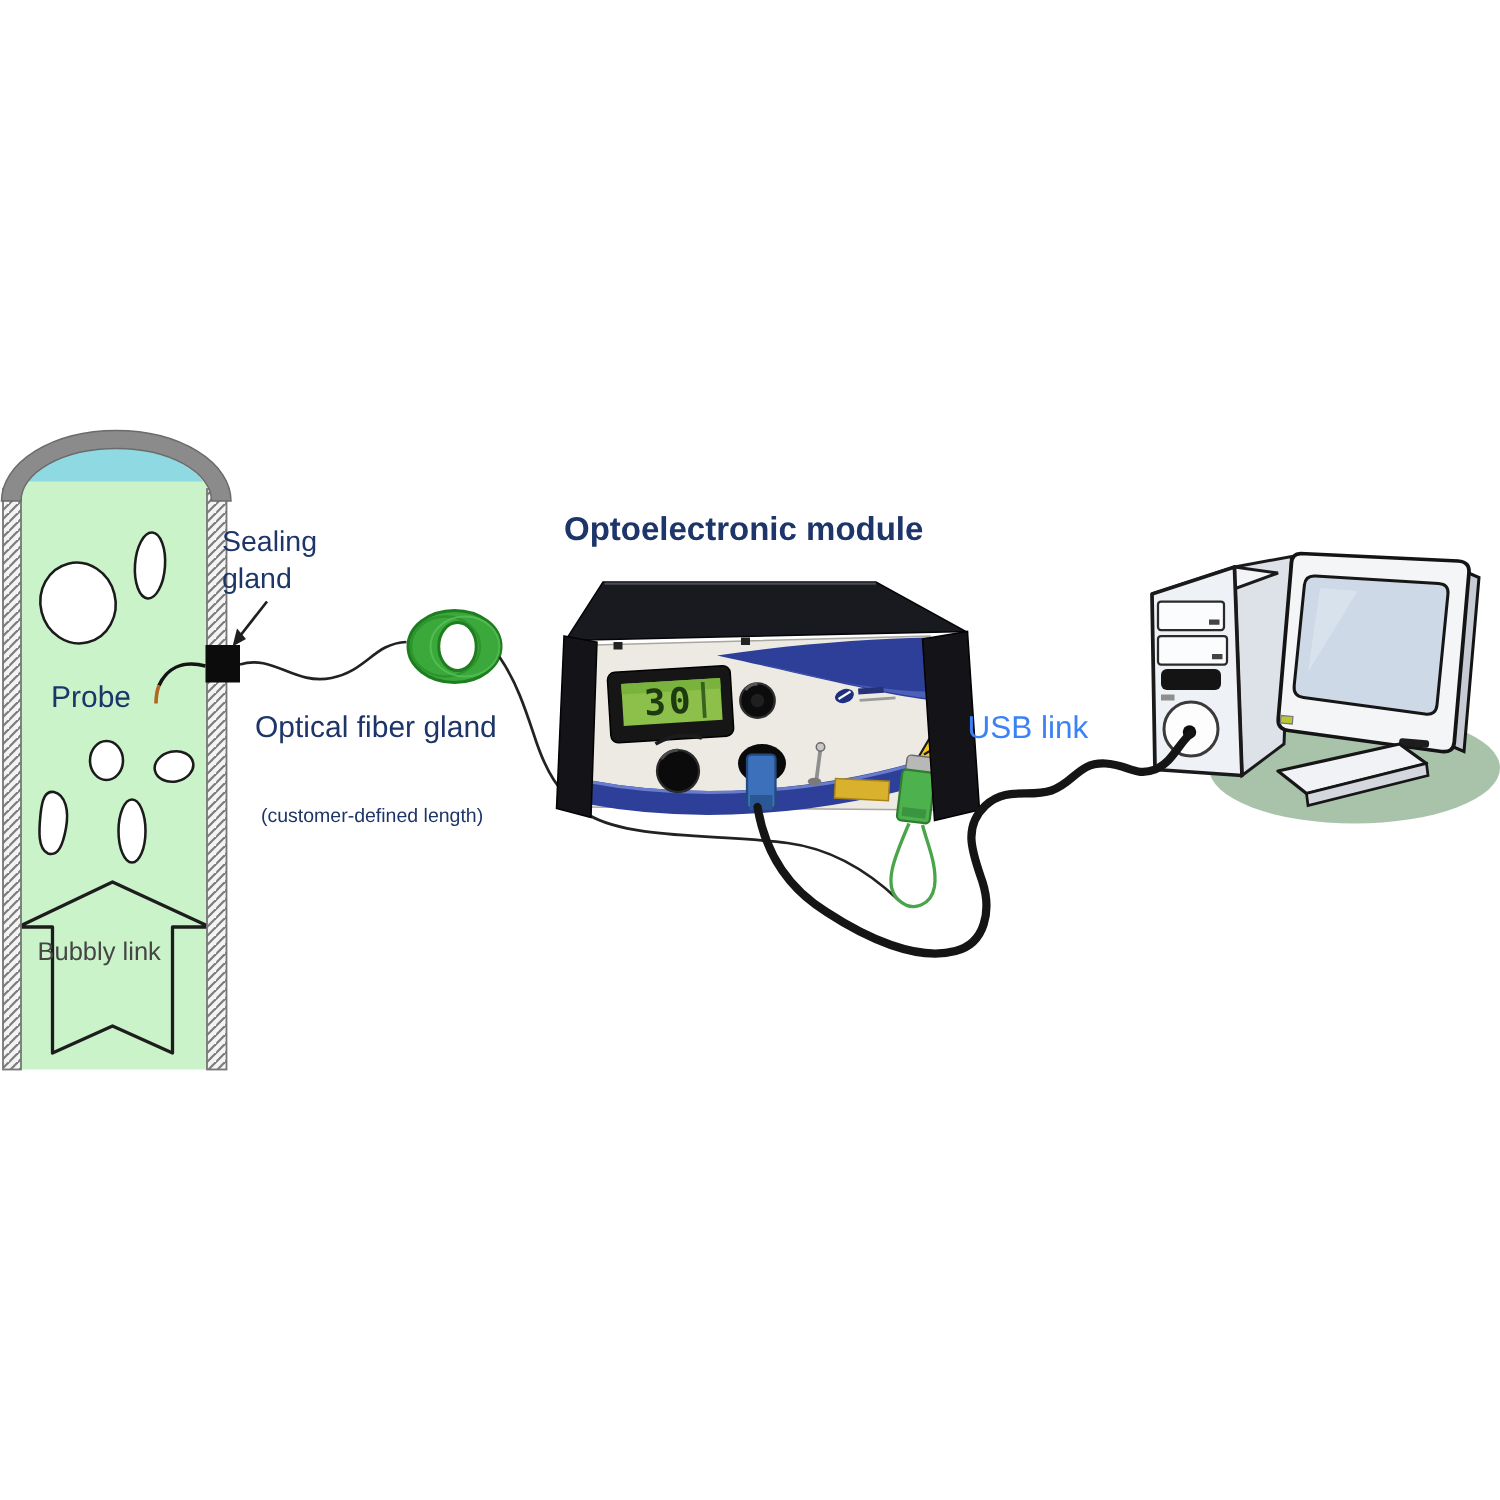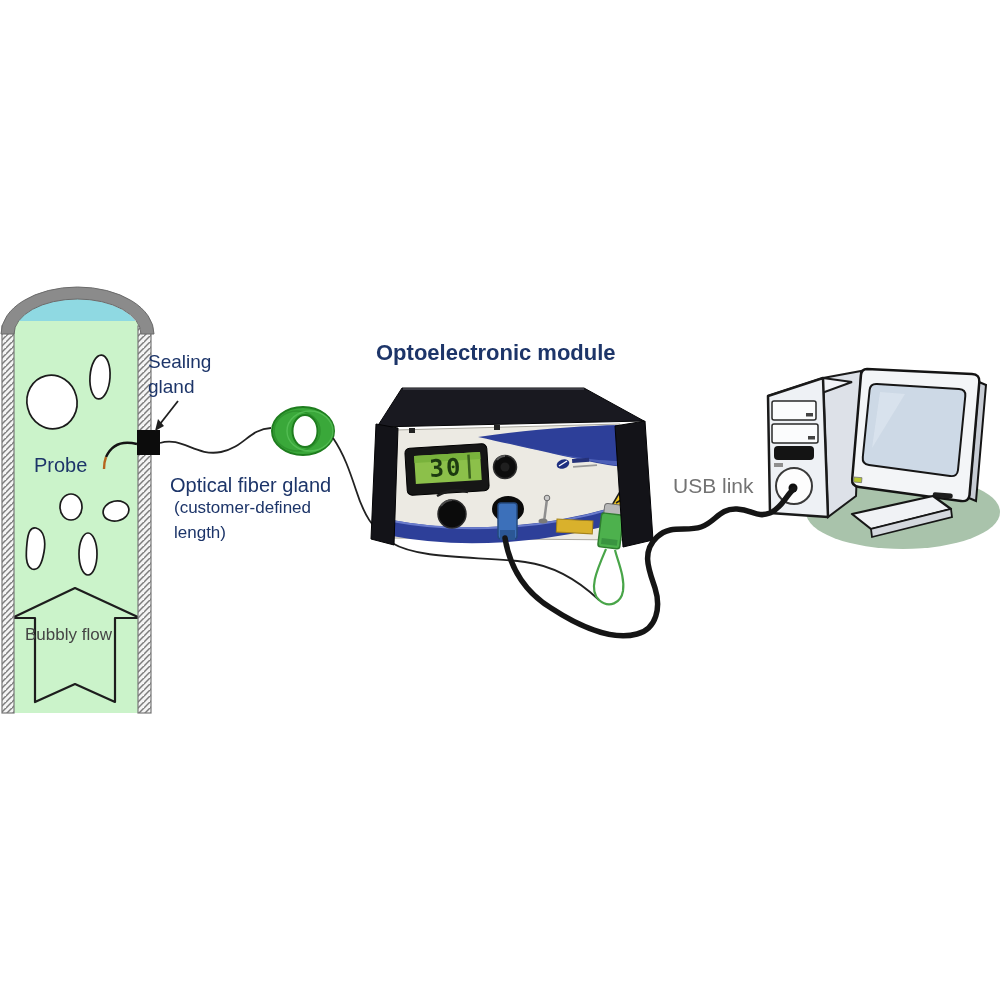--- a/index.html
+++ b/index.html
@@ -5,23 +5,23 @@
   html,body{margin:0;padding:0;background:#ffffff;}
   .stage{
     position:relative;width:1000px;height:1000px;background:#ffffff;
     font-family:"Liberation Sans", sans-serif;overflow:hidden;
   }
   .stage svg{position:absolute;left:0;top:0;}
   .lbl{position:absolute;color:#1d3569;text-align:left;line-height:1.3;}
   .lbl-gland{left:148px;top:350px;width:98px;font-size:19px;}
   .lbl-probe{left:34px;top:452px;width:74px;font-size:20px;}
   .lbl-fiber{left:170px;top:472px;width:180px;font-size:20px;}
-  .lbl-note{left:174px;top:496px;width:170px;font-size:17px;line-height:1.45;}
+  .lbl-note{left:174px;top:535px;width:170px;font-size:13px;line-height:1.45;}
   .lbl-module{left:376px;top:339px;width:250px;font-size:22px;font-weight:bold;}
-  .lbl-usb{left:673px;top:472px;width:110px;font-size:21px;color:#737373;}
+  .lbl-usb{left:645px;top:472px;width:110px;font-size:21px;color:#3b82f6;}
   .lbl-flow{left:25px;top:624px;width:100px;font-size:17px;color:#454545;}
 </style>
 </head>
 <body>
 
 <div class="stage">
 
 <svg width="1000" height="1000" viewBox="0 0 1000 1000">
   <defs>
     <pattern id="hatch" width="6" height="6" patternUnits="userSpaceOnUse">
@@ -170,15 +170,15 @@
            C649,570 641,552 657,537 C671,524 686,532 701,527 C716,522 719,508 737,509
            C753,510 757,518 770,513 C782,508 786,495 794,489" fill="none" stroke="#151515" stroke-width="5.5" stroke-linecap="round"></path>
 </svg>
 
 <div class="lbl lbl-gland">Sealing gland</div>
 <div class="lbl lbl-probe">Probe</div>
 <div class="lbl lbl-fiber">Optical fiber gland</div>
 <div class="lbl lbl-note">(customer-defined length)</div>
 <div class="lbl lbl-module">Optoelectronic module</div>
 <div class="lbl lbl-usb">USB link</div>
-<div class="lbl lbl-flow">Bubbly flow</div>
+<div class="lbl lbl-flow">Bubbly link</div>
 
 </div>
 
 </body></html>

